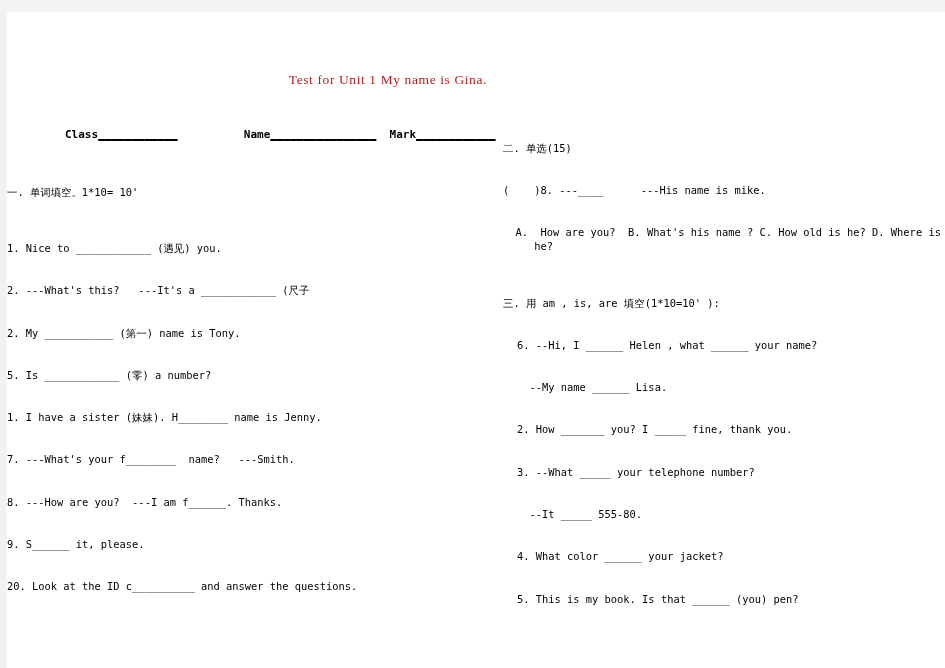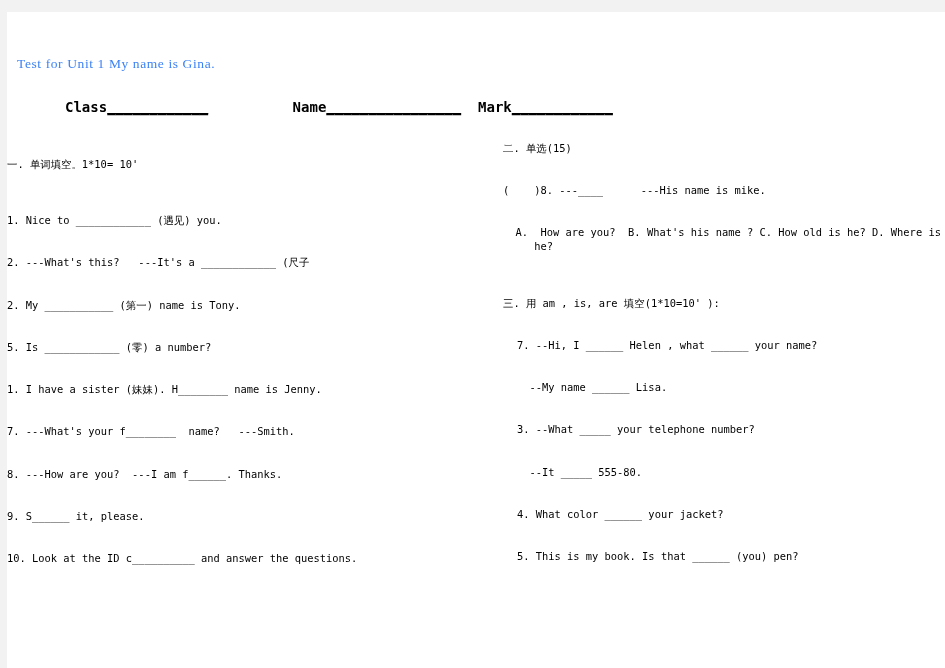--- a/index.html
+++ b/index.html
@@ -18,23 +18,23 @@
     left: 7px;
     top: 12px;
     width: 938px;
     height: 656px;
     background: #ffffff;
     overflow: hidden;
   }
   .doc-title {
     font-family: "Liberation Serif", "DejaVu Serif", serif;
     font-size: 13.5px;
-    text-align: left;
-    color: #3b82f6;
-    margin: 44px 0 0 0;
+    text-align: right;
+    color: #b91c1c;
+    margin: 60px 0 0 0;
     letter-spacing: 0.6px;
     width: 470px;
     padding-left: 10px;
   }
   .columns {
     position: absolute;
     top: 0;
     left: 0;
     width: 938px;
   }
@@ -49,24 +49,24 @@
   }
   .col-left {
     left: 0;
     width: 474px;
   }
   .col-right {
     left: 478px;
     width: 460px;
   }
   .hdr-line {
-    margin-top: 46px;
+    margin-top: 74px;
     padding-left: 58px;
     font-weight: bold;
-    font-size: 14px;
+    font-size: 11px;
     letter-spacing: 0;
     white-space: pre;
   }
   .ul { text-decoration: underline; }
   .line {
     white-space: pre-wrap;
   }
   .right-pad { padding-left: 32px; }
   .rp2 { padding-left: 18px; }
 </style>
@@ -86,21 +86,21 @@
       <div class="line">一. 单词填空。1*10= 10'</div>
 
       <div class="line">1. Nice to ____________ (遇见) you.</div>
       <div class="line">2. ---What's this?   ---It's a ____________ (尺子</div>
       <div class="line">2. My ___________ (第一) name is Tony.</div>
       <div class="line">5. Is ____________ (零) a number?</div>
       <div class="line">1. I have a sister (妹妹). H________ name is Jenny.</div>
       <div class="line">7. ---What's your f________  name?   ---Smith.</div>
       <div class="line">8. ---How are you?  ---I am f______. Thanks.</div>
       <div class="line">9. S______ it, please.</div>
-      <div class="line">10. Look at the ID c__________ and answer the questions.</div>
+      <div class="line">20. Look at the ID c__________ and answer the questions.</div>
 
       
 
       
       
 
       
       
 
       
@@ -137,22 +137,23 @@
     <div class="col col-right">
 
       <div style="height:44px"></div>
 
       <div class="line rp2">二. 单选(15)</div>
       <div class="line rp2">(    )8. ---____      ---His name is mike.</div>
       <div class="line rp2">  A.  How are you?  B. What's his name ? C. How old is he? D. Where is
      he?</div>
 
       <div class="line rp2">三. 用 am , is, are 填空(1*10=10' ):</div>
-      <div class="line right-pad">7. --Hi, I ______ Helen , what ______ your name?</div>
+      <div class="line right-pad">6. --Hi, I ______ Helen , what ______ your name?</div>
       <div class="line right-pad">  --My name ______ Lisa.</div>
+      <div class="line right-pad">2. How _______ you? I _____ fine, thank you.</div>
       <div class="line right-pad">3. --What _____ your telephone number?</div>
       <div class="line right-pad">  --It _____ 555-80.</div>
       <div class="line right-pad">4. What color ______ your jacket?</div>
       <div class="line right-pad">5. This is my book. Is that ______ (you) pen?</div>
       
 
       
 
       
       

